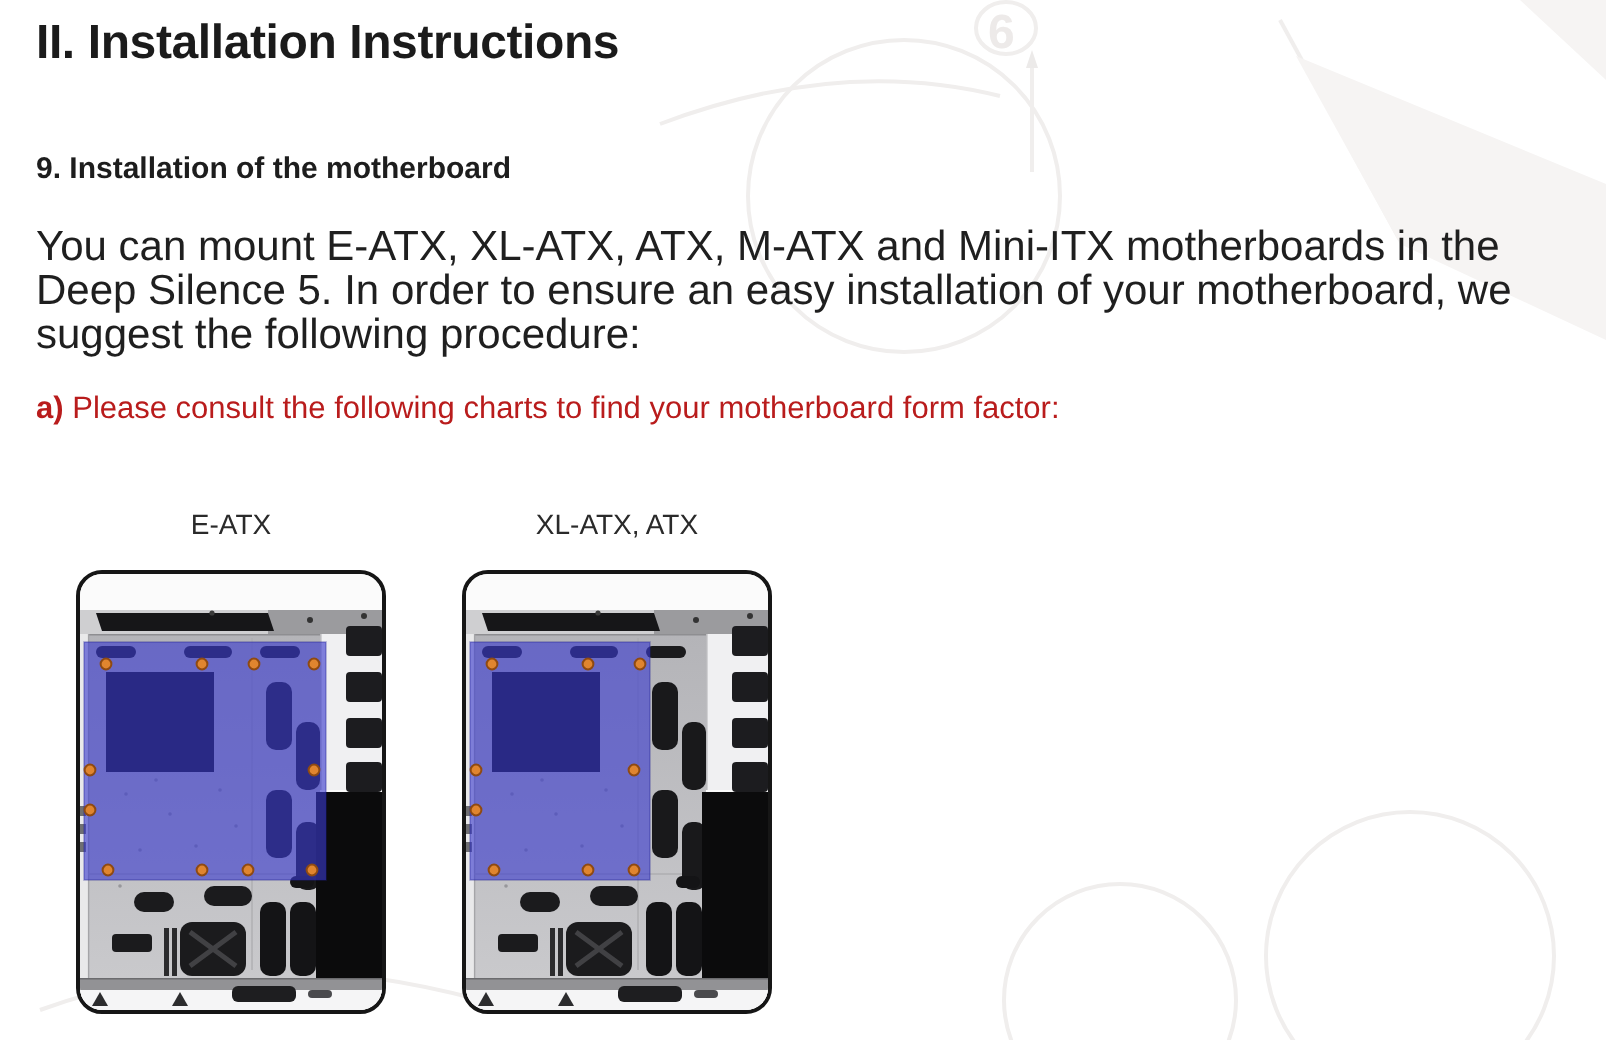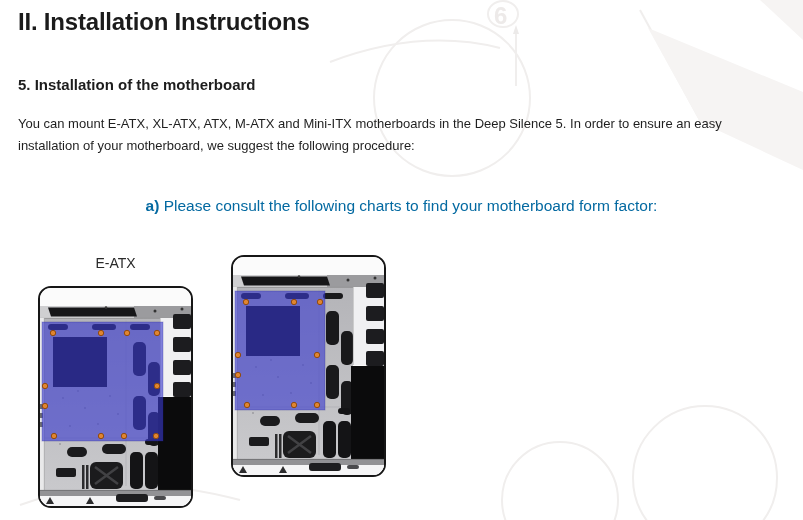--- a/index.html
+++ b/index.html
@@ -6,22 +6,22 @@
   body{
     width:803px;height:520px;overflow:hidden;position:relative;
     background:#ffffff;
     font-family:"Liberation Sans",sans-serif;
     color:#1e1e1e;
   }
   .watermark{position:absolute;left:0;top:0;z-index:0;}
   main{position:relative;z-index:1;padding:0 18px;}
   h1{font-size:24px;line-height:26px;margin:9px 0 0;color:#1b1b1b;font-weight:bold;letter-spacing:-0.2px;}
   h2{font-size:15px;margin:41px 0 0;color:#1d1d1d;font-weight:bold;}
-  .intro{font-size:13px;line-height:22px;margin:20px 0 0;max-width:778px;color:#1f1f1f;}
-  .step{font-size:15.5px;line-height:20px;margin:39px 0 0;color:#0369a1;text-align:center;}
+  .intro{font-size:21px;line-height:22px;margin:20px 0 0;max-width:778px;color:#1f1f1f;}
+  .step{font-size:15.5px;line-height:20px;margin:16px 0 0;color:#b91c1c;}
   .step b{font-weight:bold;}
   .figrow{display:flex;gap:38px;margin:39px 0 0 20px;}
   figure.fig{margin:0;width:155px;display:flex;flex-direction:column;}
   figure.fig figcaption{
     font-size:14px;color:#2a2a2a;text-align:center;height:17px;line-height:17px;margin-bottom:14px;
   }
   .shot{
     width:151px;height:218px;border:2px solid #161616;border-radius:13px;
     overflow:hidden;background:#fbfbfb;
   }
@@ -115,21 +115,21 @@
       <path d="M48,218 L52,211 L56,218 Z" fill="#2c2c2e"></path>
       <rect x="78" y="208" width="32" height="8" rx="3" fill="#1e1e20"></rect>
       <rect x="116" y="210" width="12" height="4" rx="2" fill="#4a4a4d"></rect>
     </g>
   </defs>
 </svg>
 
 <main>
   <h1>II. Installation Instructions</h1>
 
-  <h2>5. Installation of the motherboard</h2>
+  <h2>9. Installation of the motherboard</h2>
 
   <p class="intro">You can mount E-ATX, XL-ATX, ATX, M-ATX and Mini-ITX motherboards in the Deep Silence 5. In order to ensure an easy installation of your motherboard, we suggest the following procedure:</p>
 
   <p class="step"><b>a)</b><span> Please consult the following charts to find your motherboard form factor:</span></p>
 
   <div class="figrow">
     <figure class="fig">
       <figcaption>E-ATX</figcaption>
       <div class="shot">
         <svg viewBox="2 2 151 218">
@@ -145,20 +145,21 @@
               <circle cx="7" cy="120" r="2.7" fill="#e0852f" stroke="#8f4a12" stroke-width="1"></circle>
               <circle cx="16" cy="150" r="2.7" fill="#e0852f" stroke="#8f4a12" stroke-width="1"></circle>
               <circle cx="63" cy="150" r="2.7" fill="#e0852f" stroke="#8f4a12" stroke-width="1"></circle>
               <circle cx="86" cy="150" r="2.7" fill="#e0852f" stroke="#8f4a12" stroke-width="1"></circle>
               <circle cx="118" cy="150" r="2.7" fill="#e0852f" stroke="#8f4a12" stroke-width="1"></circle>
             </g>
           </svg>
       </div>
     </figure>
     <figure class="fig">
+      <figcaption>XL-ATX, ATX</figcaption>
       <div class="shot">
         <svg viewBox="2 2 151 218">
             <use href="#case-art"></use>
             <g class="ovl">
               <rect x="4" y="36" width="90" height="119" fill="rgba(58,58,205,0.62)" stroke="rgba(35,35,150,0.35)" stroke-width="0.8"></rect>
               <circle cx="15" cy="47" r="2.7" fill="#e0852f" stroke="#8f4a12" stroke-width="1"></circle>
               <circle cx="63" cy="47" r="2.7" fill="#e0852f" stroke="#8f4a12" stroke-width="1"></circle>
               <circle cx="89" cy="47" r="2.7" fill="#e0852f" stroke="#8f4a12" stroke-width="1"></circle>
               <circle cx="7" cy="100" r="2.7" fill="#e0852f" stroke="#8f4a12" stroke-width="1"></circle>
               <circle cx="86" cy="100" r="2.7" fill="#e0852f" stroke="#8f4a12" stroke-width="1"></circle>

